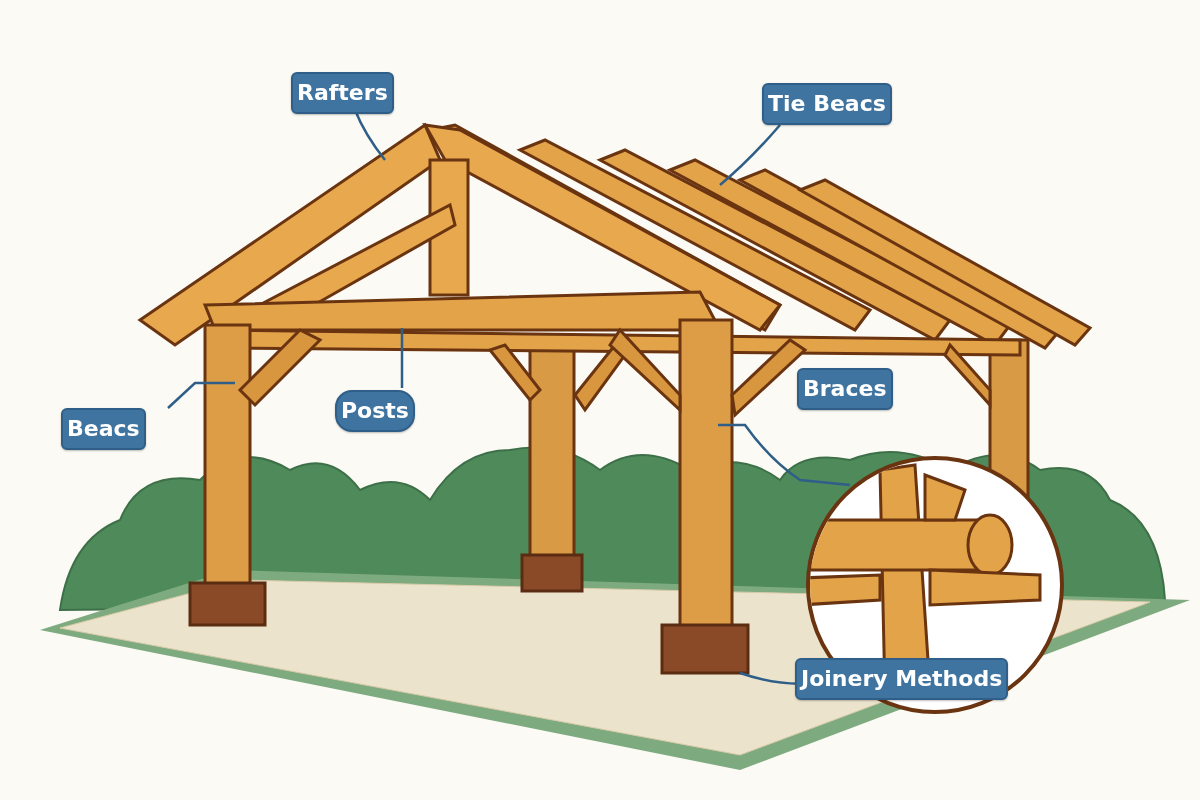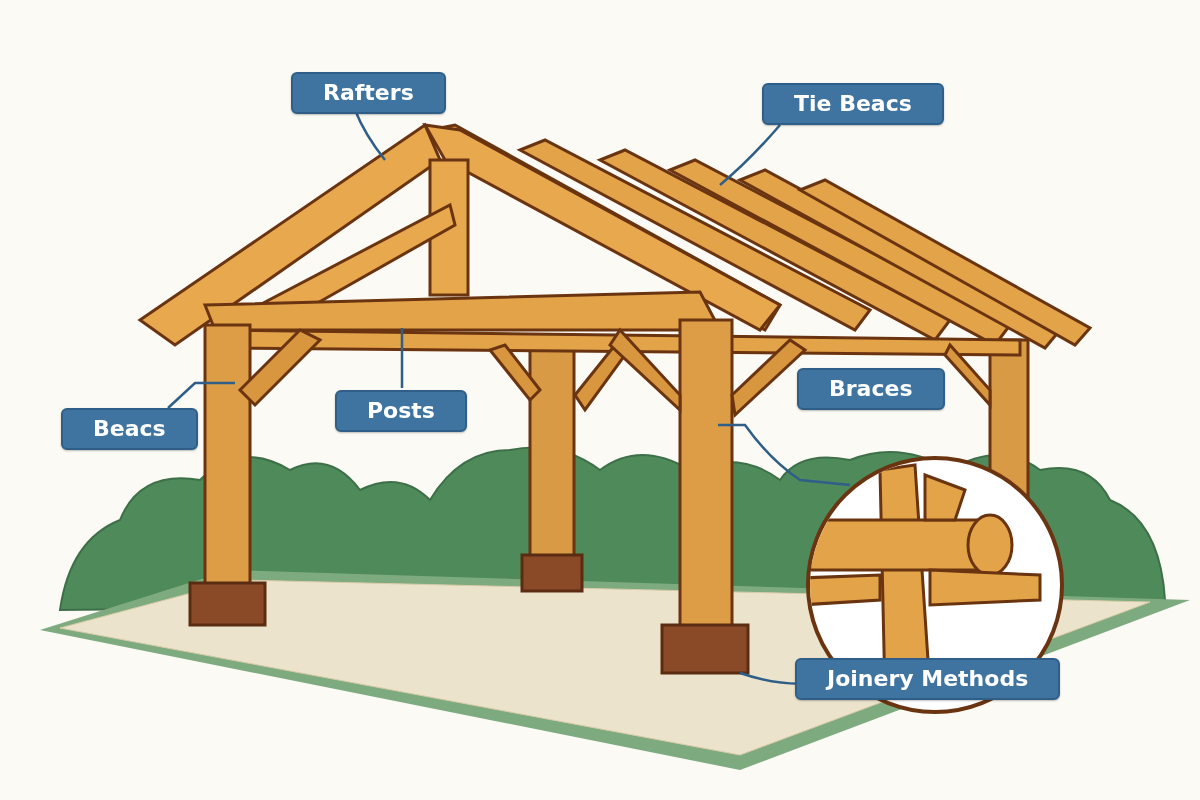--- a/index.html
+++ b/index.html
@@ -1,20 +1,20 @@
 <!DOCTYPE html>
 <html><head>
 <meta charset="utf-8">
 <style>
   html, body { margin:0; padding:0; }
   body { width:1200px; height:800px; background:#fbfaf4; overflow:hidden; position:relative; font-family:"DejaVu Sans", sans-serif; }
   #scene { position:absolute; left:0; top:0; width:1200px; height:800px; }
   .label {
     position:absolute; background:#3f74a0; color:#ffffff; font-weight:bold;
-    border-radius:6px; border:2px solid #2f5f88; padding:4px 30px; font-size:22px;
+    border-radius:6px; border:2px solid #2f5f88; padding:4px 4px; font-size:22px;
     line-height:30px; white-space:nowrap; box-shadow:0 1px 2px rgba(0,0,0,0.25);
     font-family:"DejaVu Sans", sans-serif;
   }
 </style>
 </head>
 <body>
 
 <svg id="scene" viewBox="0 0 1200 800" xmlns="http://www.w3.org/2000/svg">
 
   <g fill="#4f8a5a" stroke="#3d7048" stroke-width="2">
@@ -91,15 +91,15 @@
       <polygon points="930,570 1040,575 1040,600 930,605"></polygon>
       <polygon points="800,578 880,575 880,600 800,605"></polygon>
       <polygon points="925,475 965,490 955,520 925,520"></polygon>
     </g>
   </g>
 </svg>
 
 <div class="label" style="left:291px;top:72px;">Rafters</div>
 <div class="label" style="left:762px;top:83px;">Tie Beacs</div>
 <div class="label" style="left:61px;top:408px;">Beacs</div>
-<div class="label" style="left:335px;top:390px;">Posts</div>
+<div class="label" style="left:335px;top:390px;border-radius:17px;">Posts</div>
 <div class="label" style="left:797px;top:368px;">Braces</div>
 <div class="label" style="left:795px;top:658px;">Joinery Methods</div>
 
 </body></html>

